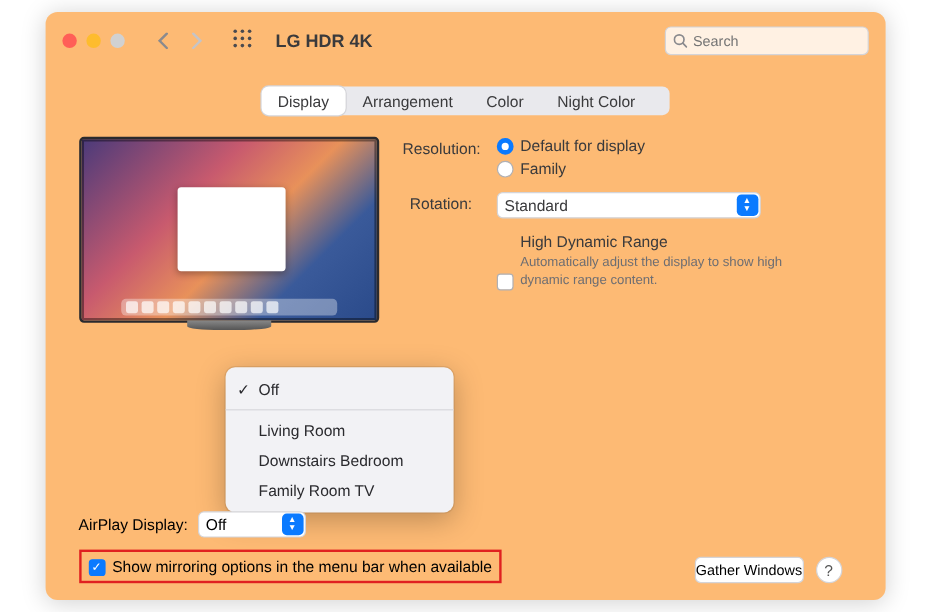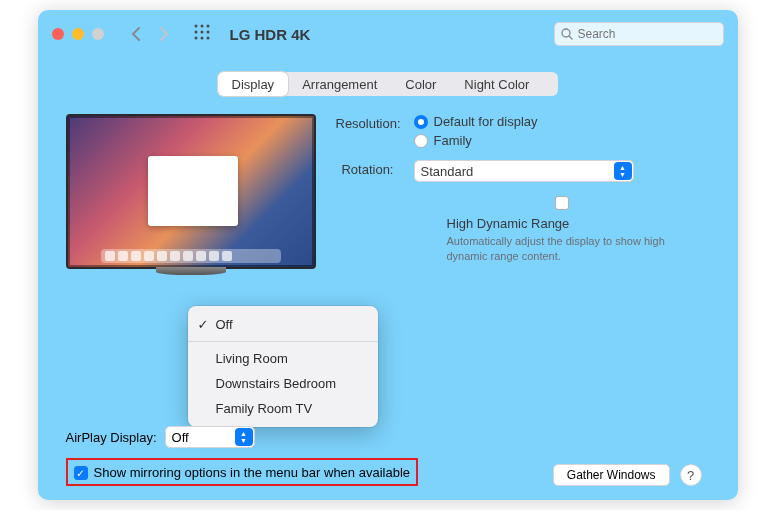--- a/index.html
+++ b/index.html
@@ -1,17 +1,17 @@
 <!DOCTYPE html>
 <html><head>
 <meta charset="utf-8">
 <style>
   * { box-sizing: border-box; margin: 0; padding: 0; font-family: -apple-system, "Helvetica Neue", Arial, sans-serif; }
   body { background: #fff; width: 775px; height: 510px; overflow: hidden; }
-  .window { width: 700px; height: 490px; margin: 10px auto 0; background:#7dd3fc; border-radius:10px; box-shadow:0 2px 20px rgba(0,0,0,.18); position:relative; }
+  .window { width: 700px; height: 490px; margin: 10px auto 0; background:#fdba74; border-radius:10px; box-shadow:0 2px 20px rgba(0,0,0,.18); position:relative; }
   
   .titlebar { height:48px; display:flex; align-items:center; padding:0 14px; gap:14px;}
   .traffic { display:flex; gap:8px; }
   .dot { width:12px; height:12px; border-radius:50%; }
   .dot.red{background:#ff5f57;} .dot.yellow{background:#febc2e;} .dot.gray{background:#d1d1d1;}
   .navbtns{display:flex; gap:4px; margin-left:6px;}
   .nav { width:24px; height:24px; display:flex; align-items:center; justify-content:center; color:#9a9a9e; font-size:18px;}
   .grid-icon{ color:#4a4a4f; margin-left:4px;}
   .title{ font-weight:600; font-size:15px; color:#3a3a3c; margin-left:6px;}
   .search{ margin-left:auto; width:170px; height:24px; background:#ffffffcc; border:1px solid #d4d4d8; border-radius:5px; display:flex; align-items:center; padding:0 6px; gap:5px;}
@@ -31,35 +31,35 @@
   .monitor .dockbar span{width:10px;height:10px;border-radius:2px;background:rgba(255,255,255,.7);}
   .settings{ flex:1; font-size:13px; color:#3a3a3c;}
   .row{display:flex; align-items:flex-start; margin-bottom:8px;}
   .lab{ width:78px; text-align:right; padding-right:20px; padding-top:2px;}
   .optcol{flex:1;}
   .radio{display:flex; align-items:center; gap:6px; margin-bottom:4px;}
   .radio .r{width:14px;height:14px;border-radius:50%; border:1px solid #b0b0b4; background:#fff; flex:none;}
   .radio.sel .r{border:4px solid #0a7aff; background:#fff;}
   .select{ width:220px; height:22px; background:#fff; border:1px solid #d4d4d8; border-radius:5px; display:flex; align-items:center; padding:0 6px; position:relative; font-size:13px;}
   .select .arrows{ position:absolute; right:1px; top:1px; bottom:1px; width:18px; background:#0a7aff; border-radius:4px; display:flex; flex-direction:column; align-items:center; justify-content:center; color:#fff; font-size:7px; line-height:7px;}
-  .check{display:flex; align-items:center; gap:6px; margin-top:4px;flex-direction:column;}
+  .check{display:flex; align-items:flex-end; gap:6px; margin-top:4px;}
   .cb{width:14px;height:14px;border:1px solid #b0b0b4;border-radius:3px;background:#fff;flex:none;margin-top:2px;}
   .hint{ font-size:11px; color:#6e6e72; margin-top:3px; line-height:1.35; max-width:230px;}
   
   .popup{ position:absolute; left:150px; top:296px; width:190px; background:#f2f2f5; border-radius:8px; box-shadow:0 6px 24px rgba(0,0,0,.25), 0 0 0 1px rgba(0,0,0,.08); padding:6px 0; font-size:13px;}
   .popup .item{ padding:5px 14px 5px 28px; position:relative; color:#2a2a2e;}
   .popup .item.sel::before{content:"✓"; position:absolute; left:10px;}
   .popup hr{border:none; border-top:1px solid #d8d8dc; margin:4px 0;}
   
   .bottom{ position:absolute; left:28px; right:36px; bottom:14px;}
   .aprow{ display:flex; align-items:center; gap:8px; font-size:13px; margin-bottom:10px;}
   .aprow .select{width:90px;}
   .highlight{ display:inline-flex; align-items:center; gap:6px; border:2px solid #e02020; padding:4px 6px; font-size:13px;}
   .highlight .cb{ background:#0a7aff; border-color:#0a7aff; display:flex; align-items:center; justify-content:center; color:#fff; font-size:10px;}
-  .btn{ position:absolute; right:32px; bottom:0; height:22px; background:#fff; border:1px solid #d4d4d8; border-radius:5px; padding:0 13px; font-size:12px; display:flex; align-items:center;}
+  .btn{ position:absolute; right:32px; bottom:0; height:22px; background:#fff; border:1px solid #d4d4d8; border-radius:5px; padding:0 0; font-size:12px; display:flex; align-items:center;}
   .help{ position:absolute; right:0; bottom:0; width:22px; height:22px; background:#fff; border:1px solid #d4d4d8; border-radius:50%; display:flex; align-items:center; justify-content:center; font-size:13px; color:#555;}
 </style>
 </head>
 <body>
 
 <div class="window">
 
   <div class="titlebar">
     <div class="traffic">
       <span class="dot red"></span>

